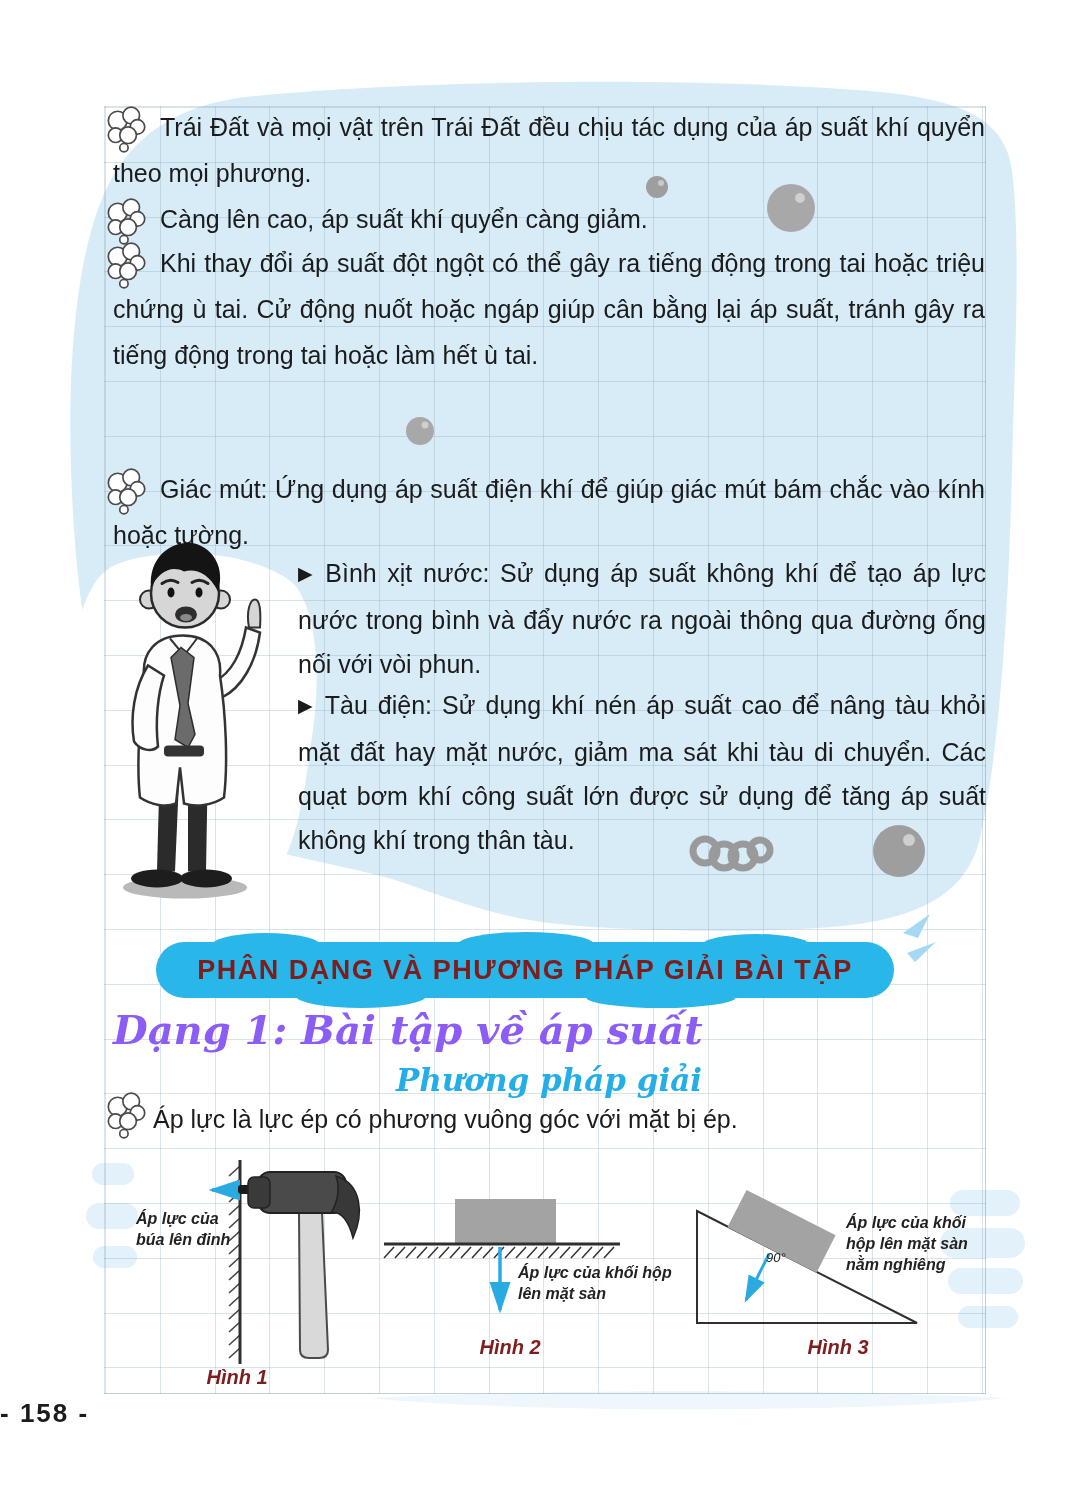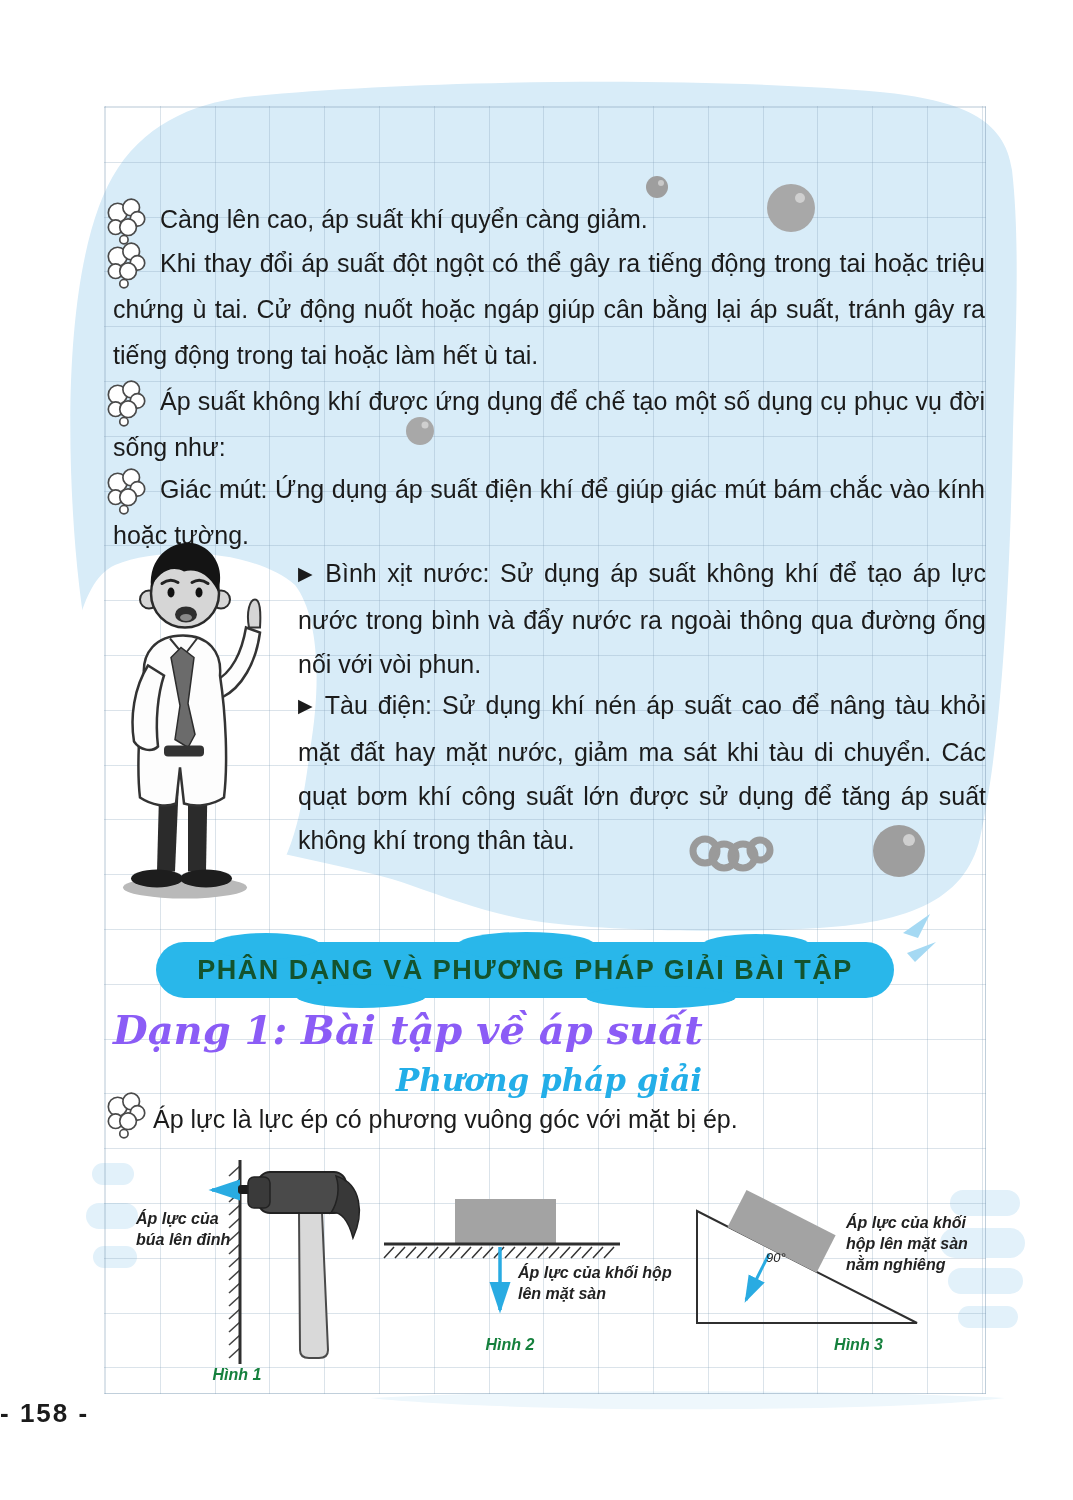--- a/index.html
+++ b/index.html
@@ -26,31 +26,31 @@
 
   
   .banner{position:absolute;left:156px;top:942px;width:738px;height:56px;background:#29b7ea;
           border-radius:28px;}
   .banner i{position:absolute;background:#29b7ea;border-radius:50%;}
   .banner .b1{left:55px;top:-9px;width:110px;height:26px;}
   .banner .b2{left:300px;top:-10px;width:140px;height:28px;}
   .banner .b3{left:545px;top:-8px;width:110px;height:24px;}
   .banner .b4{left:140px;top:42px;width:130px;height:24px;}
   .banner .b5{left:430px;top:44px;width:150px;height:22px;}
-  .banner span{position:relative;display:block;text-align:center;line-height:56px;color:#14532d;
+  .banner span{position:relative;display:block;text-align:center;line-height:56px;color:#7f1d1d;
           font-weight:bold;font-size:27px;letter-spacing:1.5px;}
   .dang{position:absolute;left:113px;top:1006px;font-family:"DejaVu Serif",serif;
         font-style:italic;font-weight:bold;font-size:40px;color:#8b5cf6;}
   .method-title{position:absolute;left:113px;top:1062px;width:872px;text-align:center;
         font-family:"DejaVu Serif",serif;font-style:italic;font-weight:bold;
         font-size:31px;color:#23aee8;}
 
   
   .figlabel{position:absolute;font-size:16px;font-style:italic;line-height:21px;color:#222;font-weight:bold;}
-  .figcap{position:absolute;font-size:16px;font-style:italic;font-weight:bold;color:#15803d;
+  .figcap{position:absolute;font-size:20px;font-style:italic;font-weight:bold;color:#7f1d1d;
           width:90px;text-align:center;}
   .angle{position:absolute;font-size:13px;font-style:italic;color:#222;}
 
   .pagenum{position:absolute;left:0;top:1398px;width:1073px;text-align:left;
            font-size:26px;font-weight:bold;letter-spacing:2px;color:#1b1b1b;}
 </style>
 </head>
 <body>
 
 <div class="page">
@@ -112,37 +112,37 @@
         <circle cx="14" cy="16" r="9"></circle>
           <circle cx="27" cy="11" r="8"></circle>
         <circle cx="33" cy="22" r="7"></circle>
           <circle cx="12" cy="30" r="7"></circle>
         <circle cx="24" cy="30" r="8"></circle>
           <circle cx="20" cy="42" r="4"></circle>
       </g>
     </symbol>
   </svg>
 
+  <div class="para" style="top:104px">
+    <svg class="cloud">
+        <use href="#cloud-sym"></use>
+      </svg>
+    <p>Trái Đất và mọi vật trên Trái Đất đều chịu tác dụng của áp suất khí quyển theo mọi phương.</p>
+  </div>
   <div class="para noj" style="top:196px">
     <svg class="cloud">
         <use href="#cloud-sym"></use>
       </svg>
     <p>Càng lên cao, áp suất khí quyển càng giảm.</p>
   </div>
   <div class="para" style="top:240px">
     <svg class="cloud">
         <use href="#cloud-sym"></use>
       </svg>
     <p>Khi thay đổi áp suất đột ngột có thể gây ra tiếng động trong tai hoặc triệu chứng ù tai. Cử động nuốt hoặc ngáp giúp cân bằng lại áp suất, tránh gây ra tiếng động trong tai hoặc làm hết ù tai.</p>
-  </div>
-  <div class="para" style="top:378px">
-    <svg class="cloud">
-        <use href="#cloud-sym"></use>
-      </svg>
-    <p>Áp suất không khí được ứng dụng để chế tạo một số dụng cụ phục vụ đời sống như:</p>
   </div>
   <div class="para" style="top:466px">
     <svg class="cloud">
         <use href="#cloud-sym"></use>
       </svg>
     <p>Giác mút: Ứng dụng áp suất điện khí để giúp giác mút bám chắc vào kính hoặc tường.</p>
   </div>
 
   <div class="subpara" style="top:683px">
     <p><span class="bullet">▶</span><span>Tàu điện: Sử dụng khí nén áp suất cao để nâng tàu khỏi mặt đất hay mặt nước, giảm ma sát khi tàu di chuyển. Các quạt bơm khí công suất lớn được sử dụng để tăng áp suất không khí trong thân tàu.</span></p>
@@ -238,17 +238,17 @@
   </svg>
 
   <div class="figlabel" style="left:136px;top:1208px;width:100px;">Áp lực của búa lên đinh</div>
   <div class="figcap" style="left:192px;top:1366px;">Hình 1</div>
 
   <div class="figlabel" style="left:518px;top:1262px;width:170px;">Áp lực của khối hộp lên mặt sàn</div>
   <div class="figcap" style="left:465px;top:1336px;">Hình 2</div>
 
   <div class="figlabel" style="left:846px;top:1212px;width:125px;">Áp lực của khối hộp lên mặt sàn nằm nghiêng</div>
   <div class="angle" style="left:766px;top:1250px;">90°</div>
-  <div class="figcap" style="left:793px;top:1336px;text-align:right;">Hình 3</div>
+  <div class="figcap" style="left:793px;top:1336px;">Hình 3</div>
 
   <div class="pagenum">- 158 -</div>
 
 </div>
 
 </body></html>

